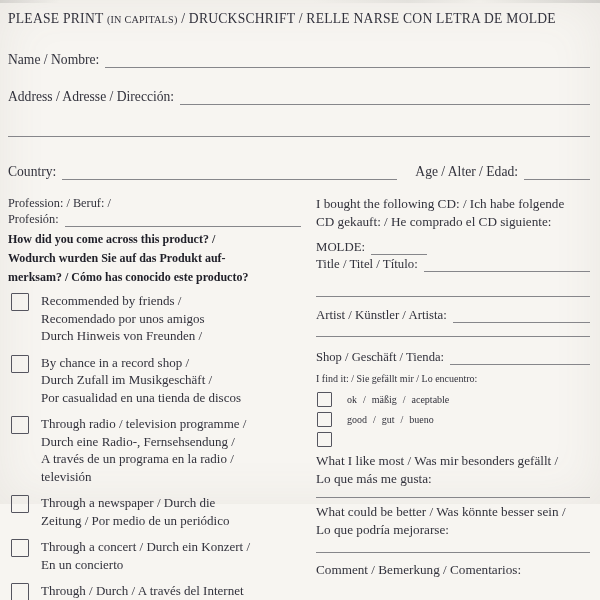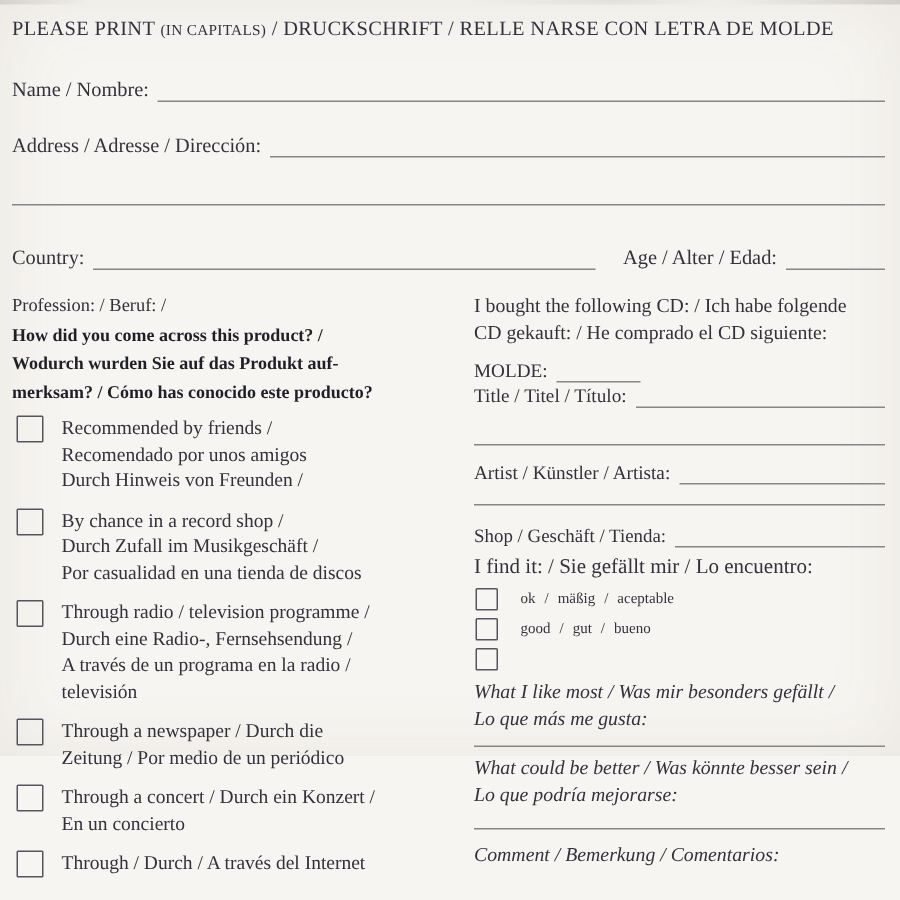--- a/index.html
+++ b/index.html
@@ -52,26 +52,26 @@
   .option-lines{font-size:13px;line-height:17.5px;}
   .intro{font-size:13.2px;line-height:18px;}
   .row-eucd{margin-top:9px;font-size:12.8px;}
   .eucd-line{width:56px;}
   .row-title{margin-top:2px;font-size:12.8px;}
   .row-title .fill-line, .row-eucd .fill-line, .row-artist .fill-line, .row-shop .fill-line{height:13px;}
   .line-title2{margin-top:24px;}
   .row-artist{margin-top:11px;font-size:12.8px;}
   .line-artist2{margin-top:13px;}
   .row-shop{margin-top:13px;font-size:12.6px;}
-  .find-it{font-size:14px;margin-top:5px;line-height:18px;}
+  .find-it{font-size:10px;margin-top:5px;line-height:18px;}
   .ratings{margin-top:4px;}
   .rating{display:flex;align-items:center;margin-bottom:5px;font-size:10px;}
   .rating .checkbox{width:15px;height:15px;margin:0 15px 0 1px;}
   .rating-label{word-spacing:3.5px;}
-  .block-label{font-size:13.2px;line-height:18px;margin-top:3px;font-style:italic;}
+  .block-label{font-size:13.2px;line-height:18px;margin-top:3px;}
   .line-likemost{margin-top:9px;}
   .block-better{margin-top:5px;}
   .line-better{margin-top:13px;}
   .block-comment{margin-top:8px;}
 </style>
 </head>
 <body>
 
 <div class="page">
   <div class="scan-edge"></div>
@@ -93,20 +93,24 @@
     <span class="label">Country:</span>
     <span class="fill-line"></span>
     <span class="label age-label">Age / Alter / Edad:</span>
     <span class="fill-line fixed age-line"></span>
   </div>
 
   <div class="columns">
 
     <div class="col-left">
       <div class="prof-line">Profession: / Beruf: /</div>
+      <div class="prof-row">
+        <span class="label">Profesión:</span>
+        <span class="fill-line"></span>
+      </div>
 
       <div class="question">
         <div>How did you come across this product? /</div>
         <div>Wodurch wurden Sie auf das Produkt auf-</div>
         <div>merksam? / Cómo has conocido este producto?</div>
       </div>
 
       <div class="options">
         <div class="option">
           <span class="checkbox"></span>

